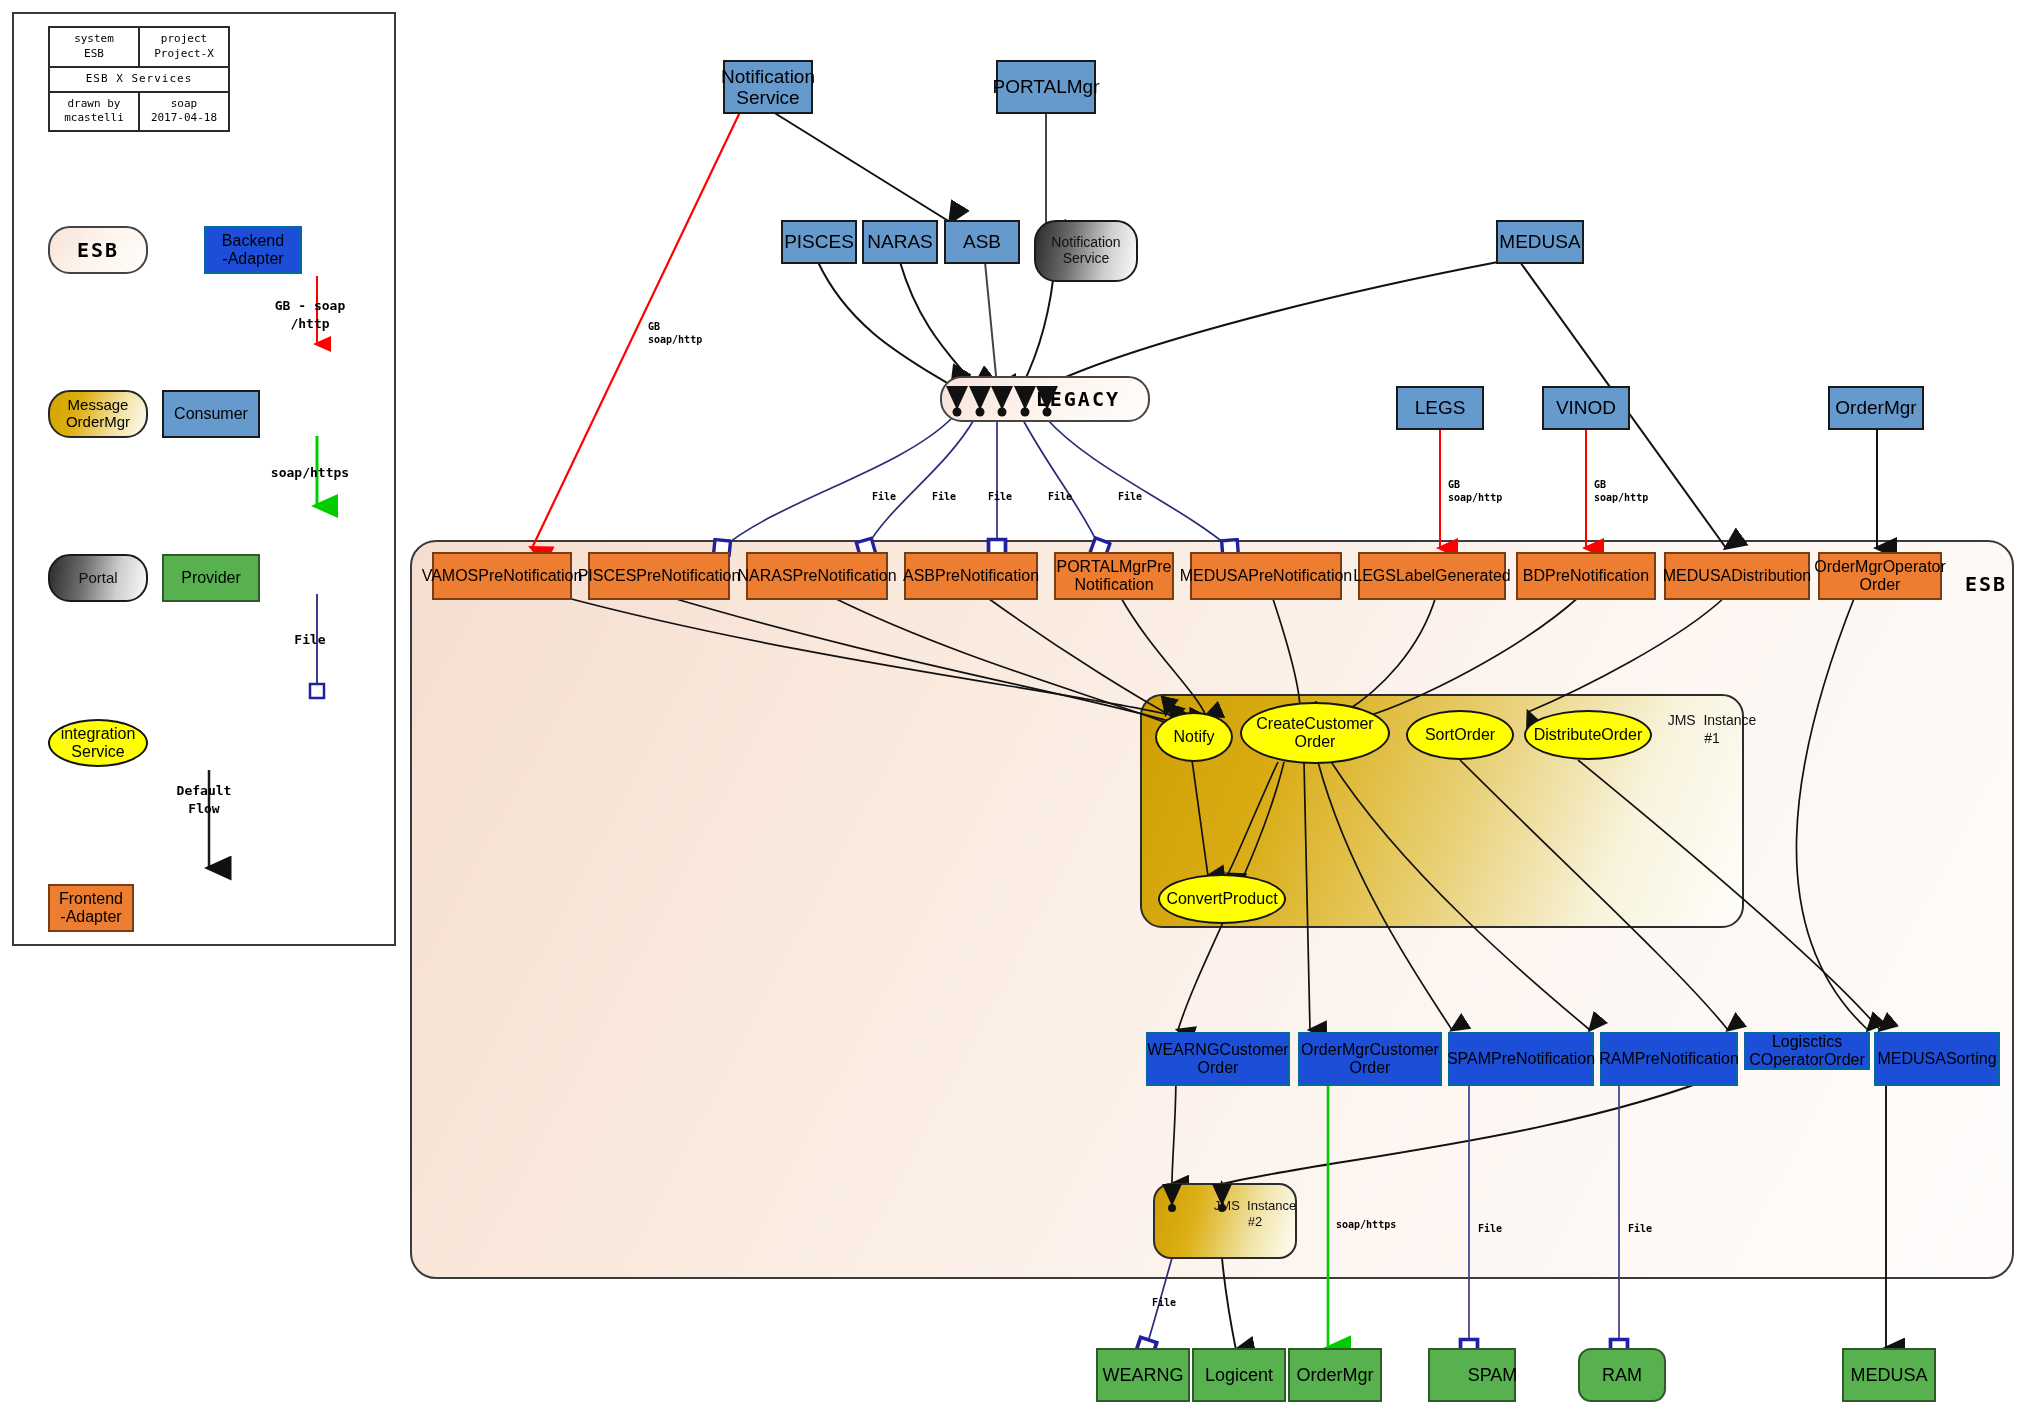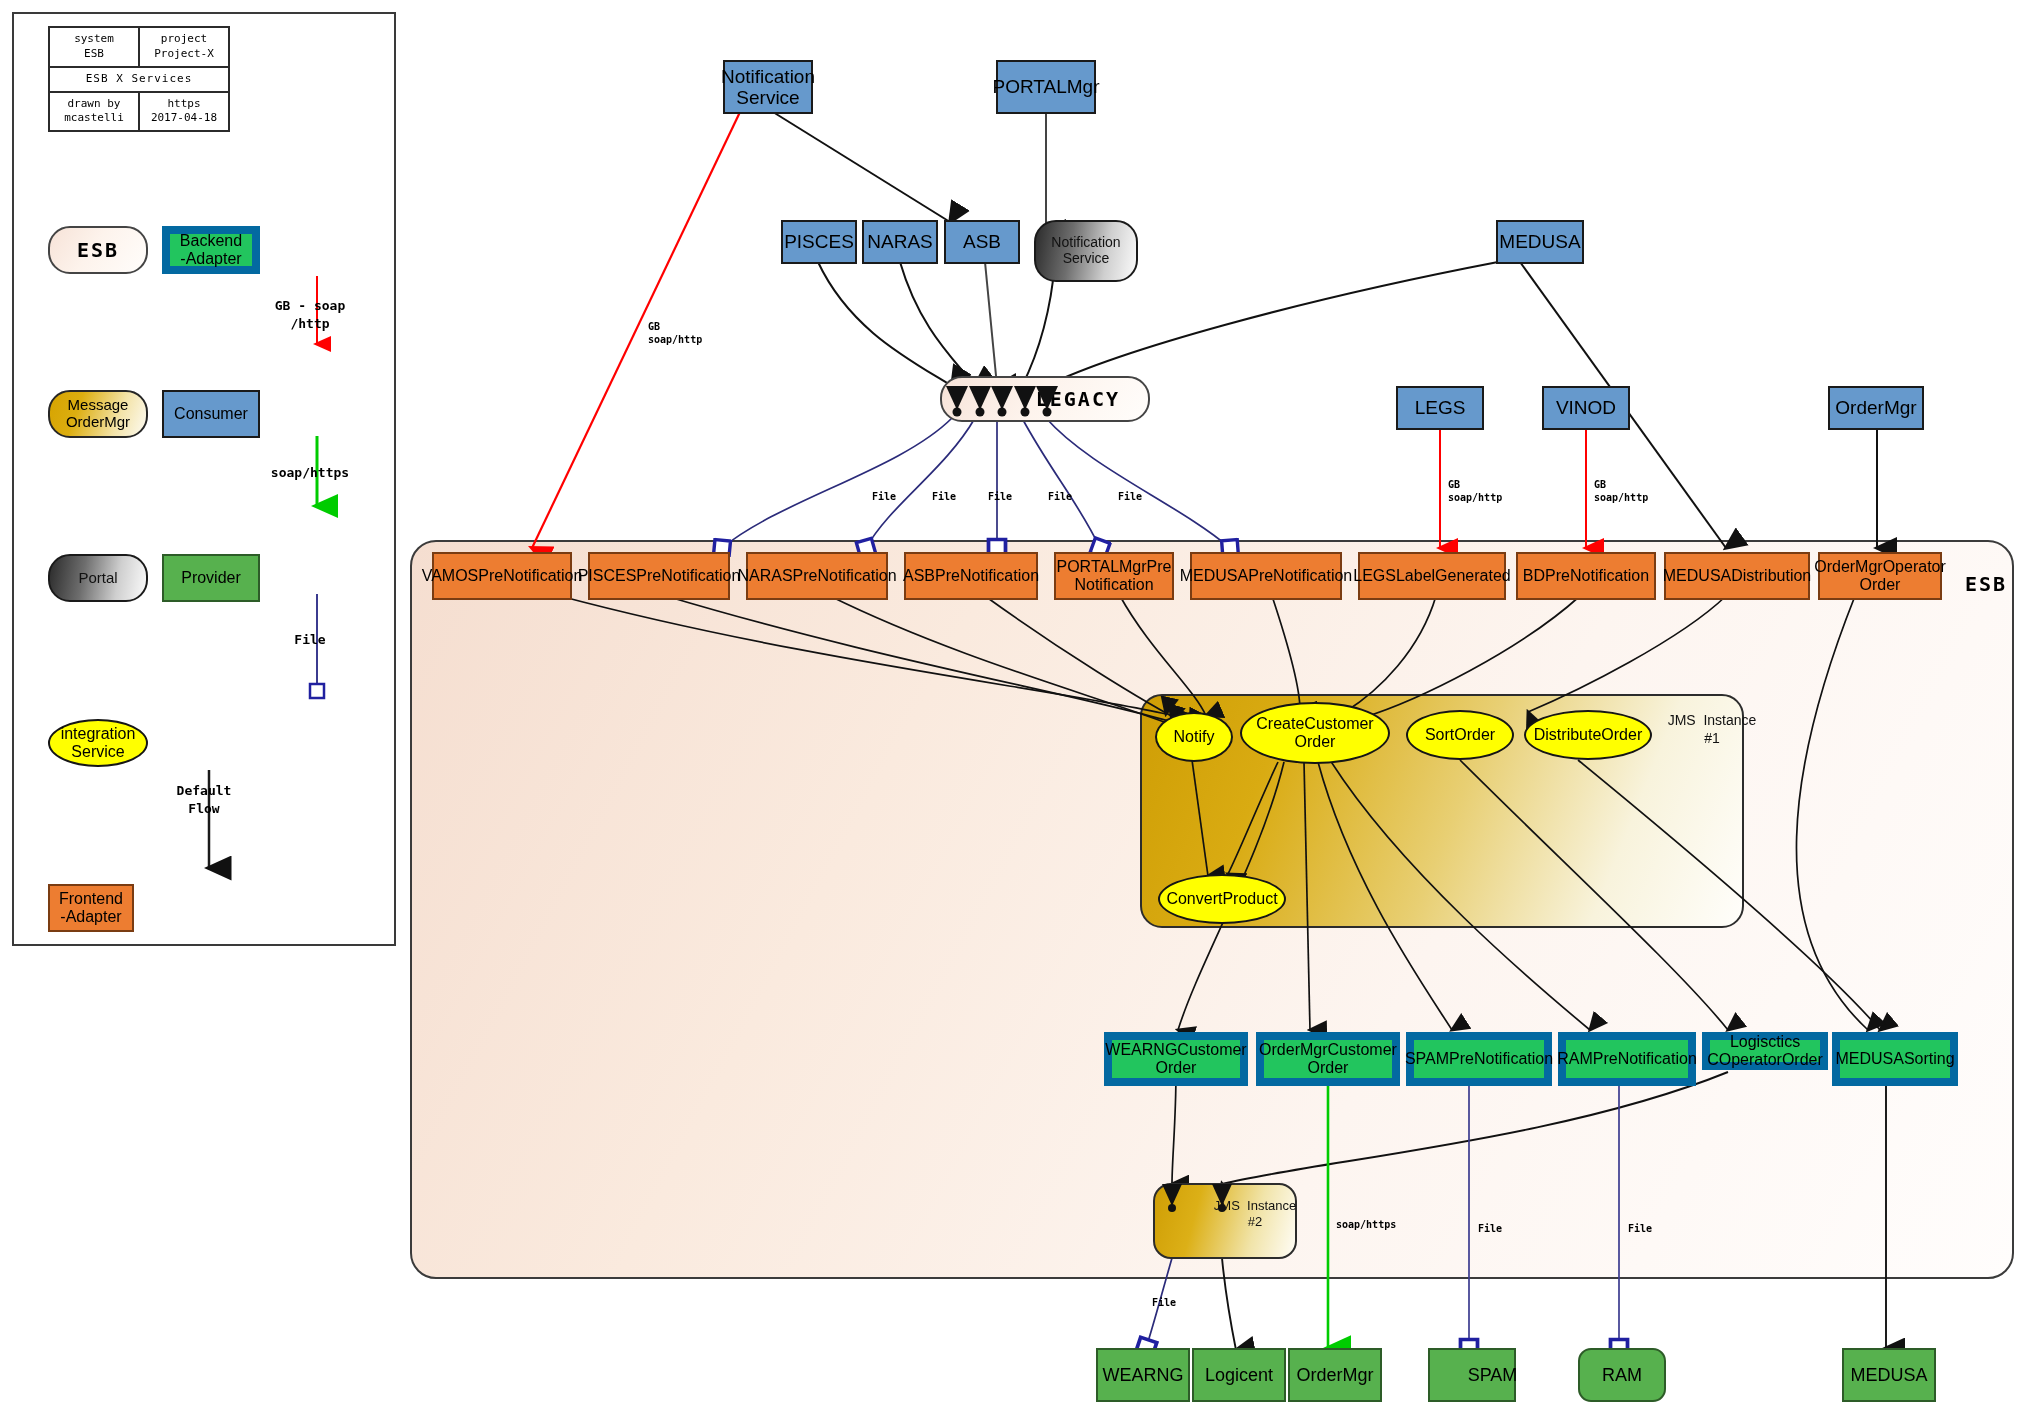--- a/index.html
+++ b/index.html
@@ -4,21 +4,21 @@
 <style>
   html,body{margin:0;padding:0;background:#ffffff;}
   body{width:2033px;height:1425px;position:relative;font-family:"Liberation Sans",sans-serif;overflow:hidden;}
 
   
   .node{position:absolute;box-sizing:border-box;display:flex;align-items:center;justify-content:center;text-align:center;line-height:1.12;z-index:5;}
 
   .consumer{background:#6699cc;border:2px solid #1a1a1a;color:#000;font-size:19px;}
   .provider{background:#57b14e;border:2px solid #2d5c28;color:#000;font-size:18px;}
   .frontend{background:#ed7d31;border:2px solid #7a3c12;color:#000;font-size:16px;}
-  .backend{background:#22c55e;border:8px solid #0369a1;color:#000;font-size:16px;}
+  .backend{background:#1d4ed8;border:2px solid #0369a1;color:#000;font-size:16px;margin-left:42px;}
 
   .esbshape{background:linear-gradient(125deg,#f7e3d8 0%,#fdf3ec 45%,#fffdfb 100%);
             border:2px solid #444;border-radius:22px;}
   .msgshape{background:linear-gradient(110deg,#d6a300 0%,#dcae10 30%,#f3e3a8 70%,#fdfbf2 100%);
             border:2px solid #262626;border-radius:22px;}
   .portalshape{background:linear-gradient(100deg,#2b2b2b 0%,#6e6e6e 35%,#cfcfcf 70%,#fbfbfb 100%);
             border:2px solid #1a1a1a;border-radius:22px;color:#111;}
   .integration{background:#ffff00;border:2px solid #151515;border-radius:50%;color:#000;font-size:16px;}
 
   .stencil{font-family:"DejaVu Sans Mono",monospace;font-weight:bold;letter-spacing:2px;font-size:20px;}
@@ -78,21 +78,21 @@
     </div>
     <div class="row">
       <div class="cell wide">ESB X Services</div>
     </div>
     <div class="row">
       <div class="cell">
         <div>drawn by</div>
         <div>mcastelli</div>
       </div>
       <div class="cell">
-        <div>https</div>
+        <div>soap</div>
         <div>2017-04-18</div>
       </div>
     </div>
   </div>
 
   <div class="node esbshape stencil" style="left:34px;top:212px;width:100px;height:48px;">
     <span>ESB</span>
   </div>
   <div class="node backend" style="left:148px;top:212px;width:98px;height:48px;white-space:pre;">
     <span>Backend

